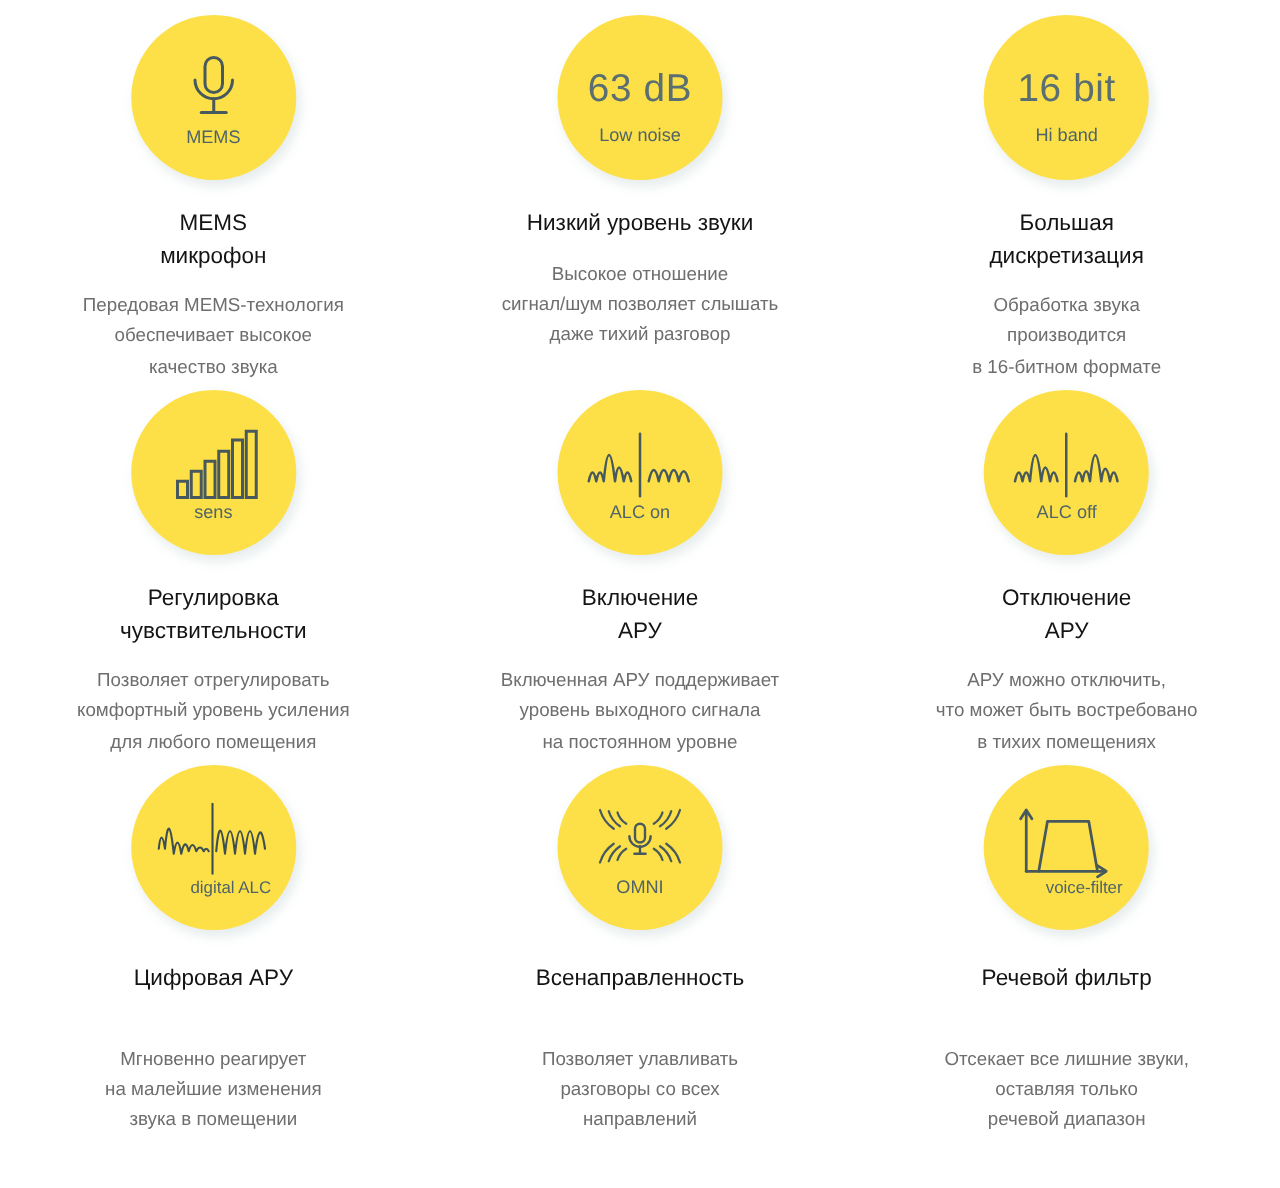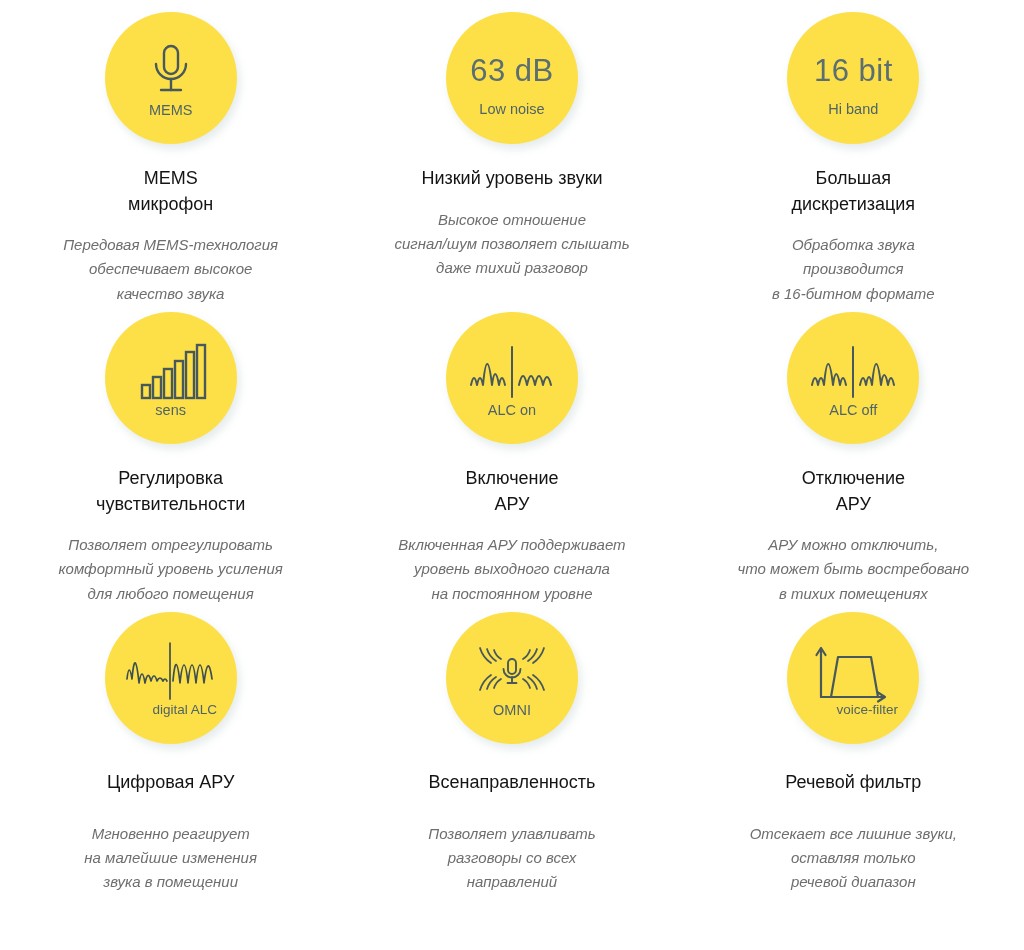--- a/index.html
+++ b/index.html
@@ -64,24 +64,23 @@
     color: #141414;
     line-height: 1.42;
     white-space: pre-line;
   }
   .desc {
     margin-top: 16px;
     font-size: 15px;
     color: #6e6e6e;
     line-height: 1.62;
     white-space: pre-line;
-    font-style: italic;
   }
   .r3 .title { margin-top: 26px; text-align: center; }
-  .r3 .desc { margin-top: 26px; }
+  .r3 .desc { margin-top: 40px; }
   svg { display: block; overflow: visible; }
 </style>
 </head>
 <body>
 
 <div class="grid">
 
   <div class="card">
     <div class="badge">
       <div class="badge-art">

